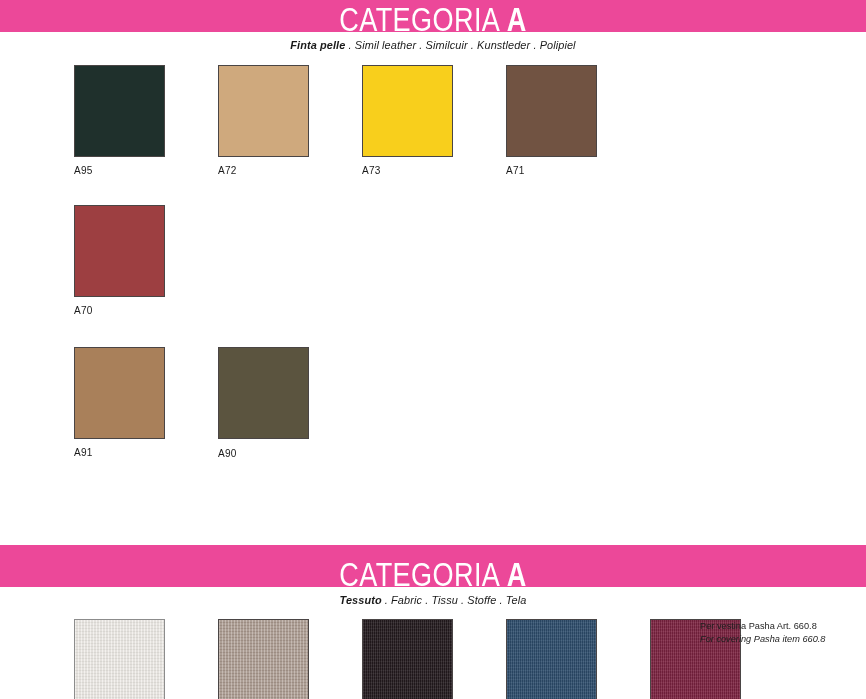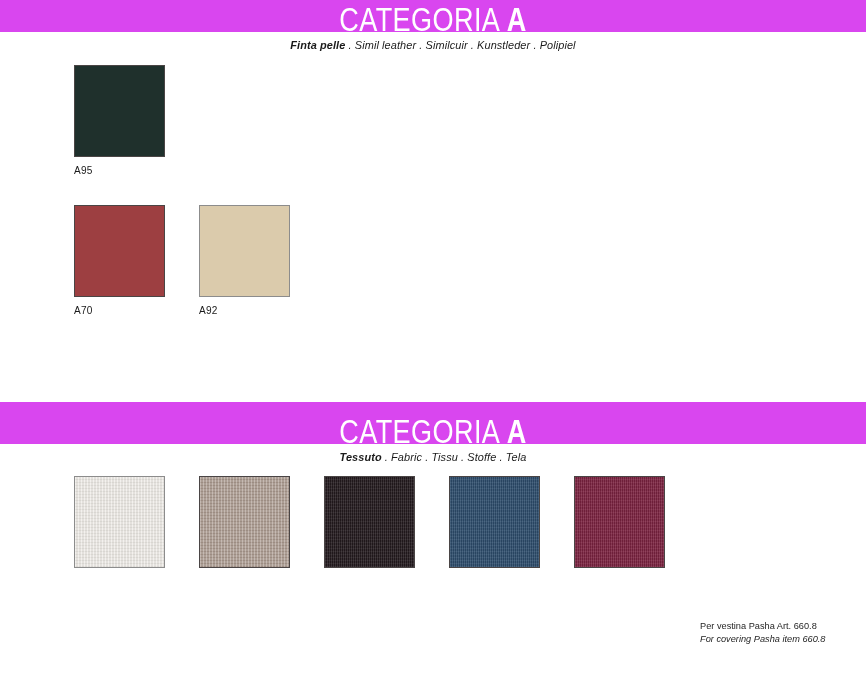--- a/index.html
+++ b/index.html
@@ -6,21 +6,21 @@
   body{
     width:866px;height:699px;
     background:#ffffff;
     font-family:"Liberation Sans",sans-serif;
     overflow:hidden;
     position:relative;
   }
 
   
   .band{
-    background:#d946ef;
+    background:#ec4899;
     width:100%;
     position:relative;
     overflow:hidden;
   }
   .band-1{height:32px;}
   .band-2{height:42px;}
 
   .band-title{
     position:absolute;
     left:0;right:0;
@@ -50,20 +50,21 @@
   .subtitle b{font-weight:700;font-style:italic;}
 
   
   .grid{
     position:relative;
     padding-left:74px;
   }
   .row{
     display:flex;
     align-items:flex-start;
+    gap:19px;
   }
   .cell{
     width:125px;
     flex:0 0 125px;
     position:relative;
   }
   .swatch{
     width:89px;
     height:90px;
     border:1px solid #4a4545;
@@ -134,33 +135,51 @@
     <b>Finta pelle</b><span> . Simil leather . Similcuir . Kunstleder . Polipiel</span>
   </div>
 
   <div class="grid">
 
     <div class="row">
       <div class="cell">
         <div class="swatch" style="background:#1f302c"></div>
         <div class="label">A95</div>
       </div>
+      <div class="cell">
+        <div class="swatch" style="background:#cfa97d"></div>
+        <div class="label">A72</div>
+      </div>
+      <div class="cell">
+        <div class="swatch" style="background:#f8cf1c"></div>
+        <div class="label">A73</div>
+      </div>
+      <div class="cell">
+        <div class="swatch" style="background:#715342"></div>
+        <div class="label">A71</div>
+      </div>
     </div>
 
     <div class="row">
       <div class="cell">
         <div class="swatch" style="background:#9d3f41"></div>
         <div class="label">A70</div>
       </div>
-      <div class="cell">
-        <div class="swatch light" style="background:#dbcbac"></div>
-        <div class="label">A92</div>
-      </div>
-    </div>
-
+    </div>
+
+    <div class="row">
+      <div class="cell">
+        <div class="swatch" style="background:#a9805a"></div>
+        <div class="label">A91</div>
+      </div>
+      <div class="cell drop">
+        <div class="swatch" style="background:#5b543f"></div>
+        <div class="label">A90</div>
+      </div>
+    </div>
 
   </div>
 </div>
 
 <div class="gap"></div>
 
 <div class="section-2">
 
   <div class="band band-2">
     <div class="band-title">

